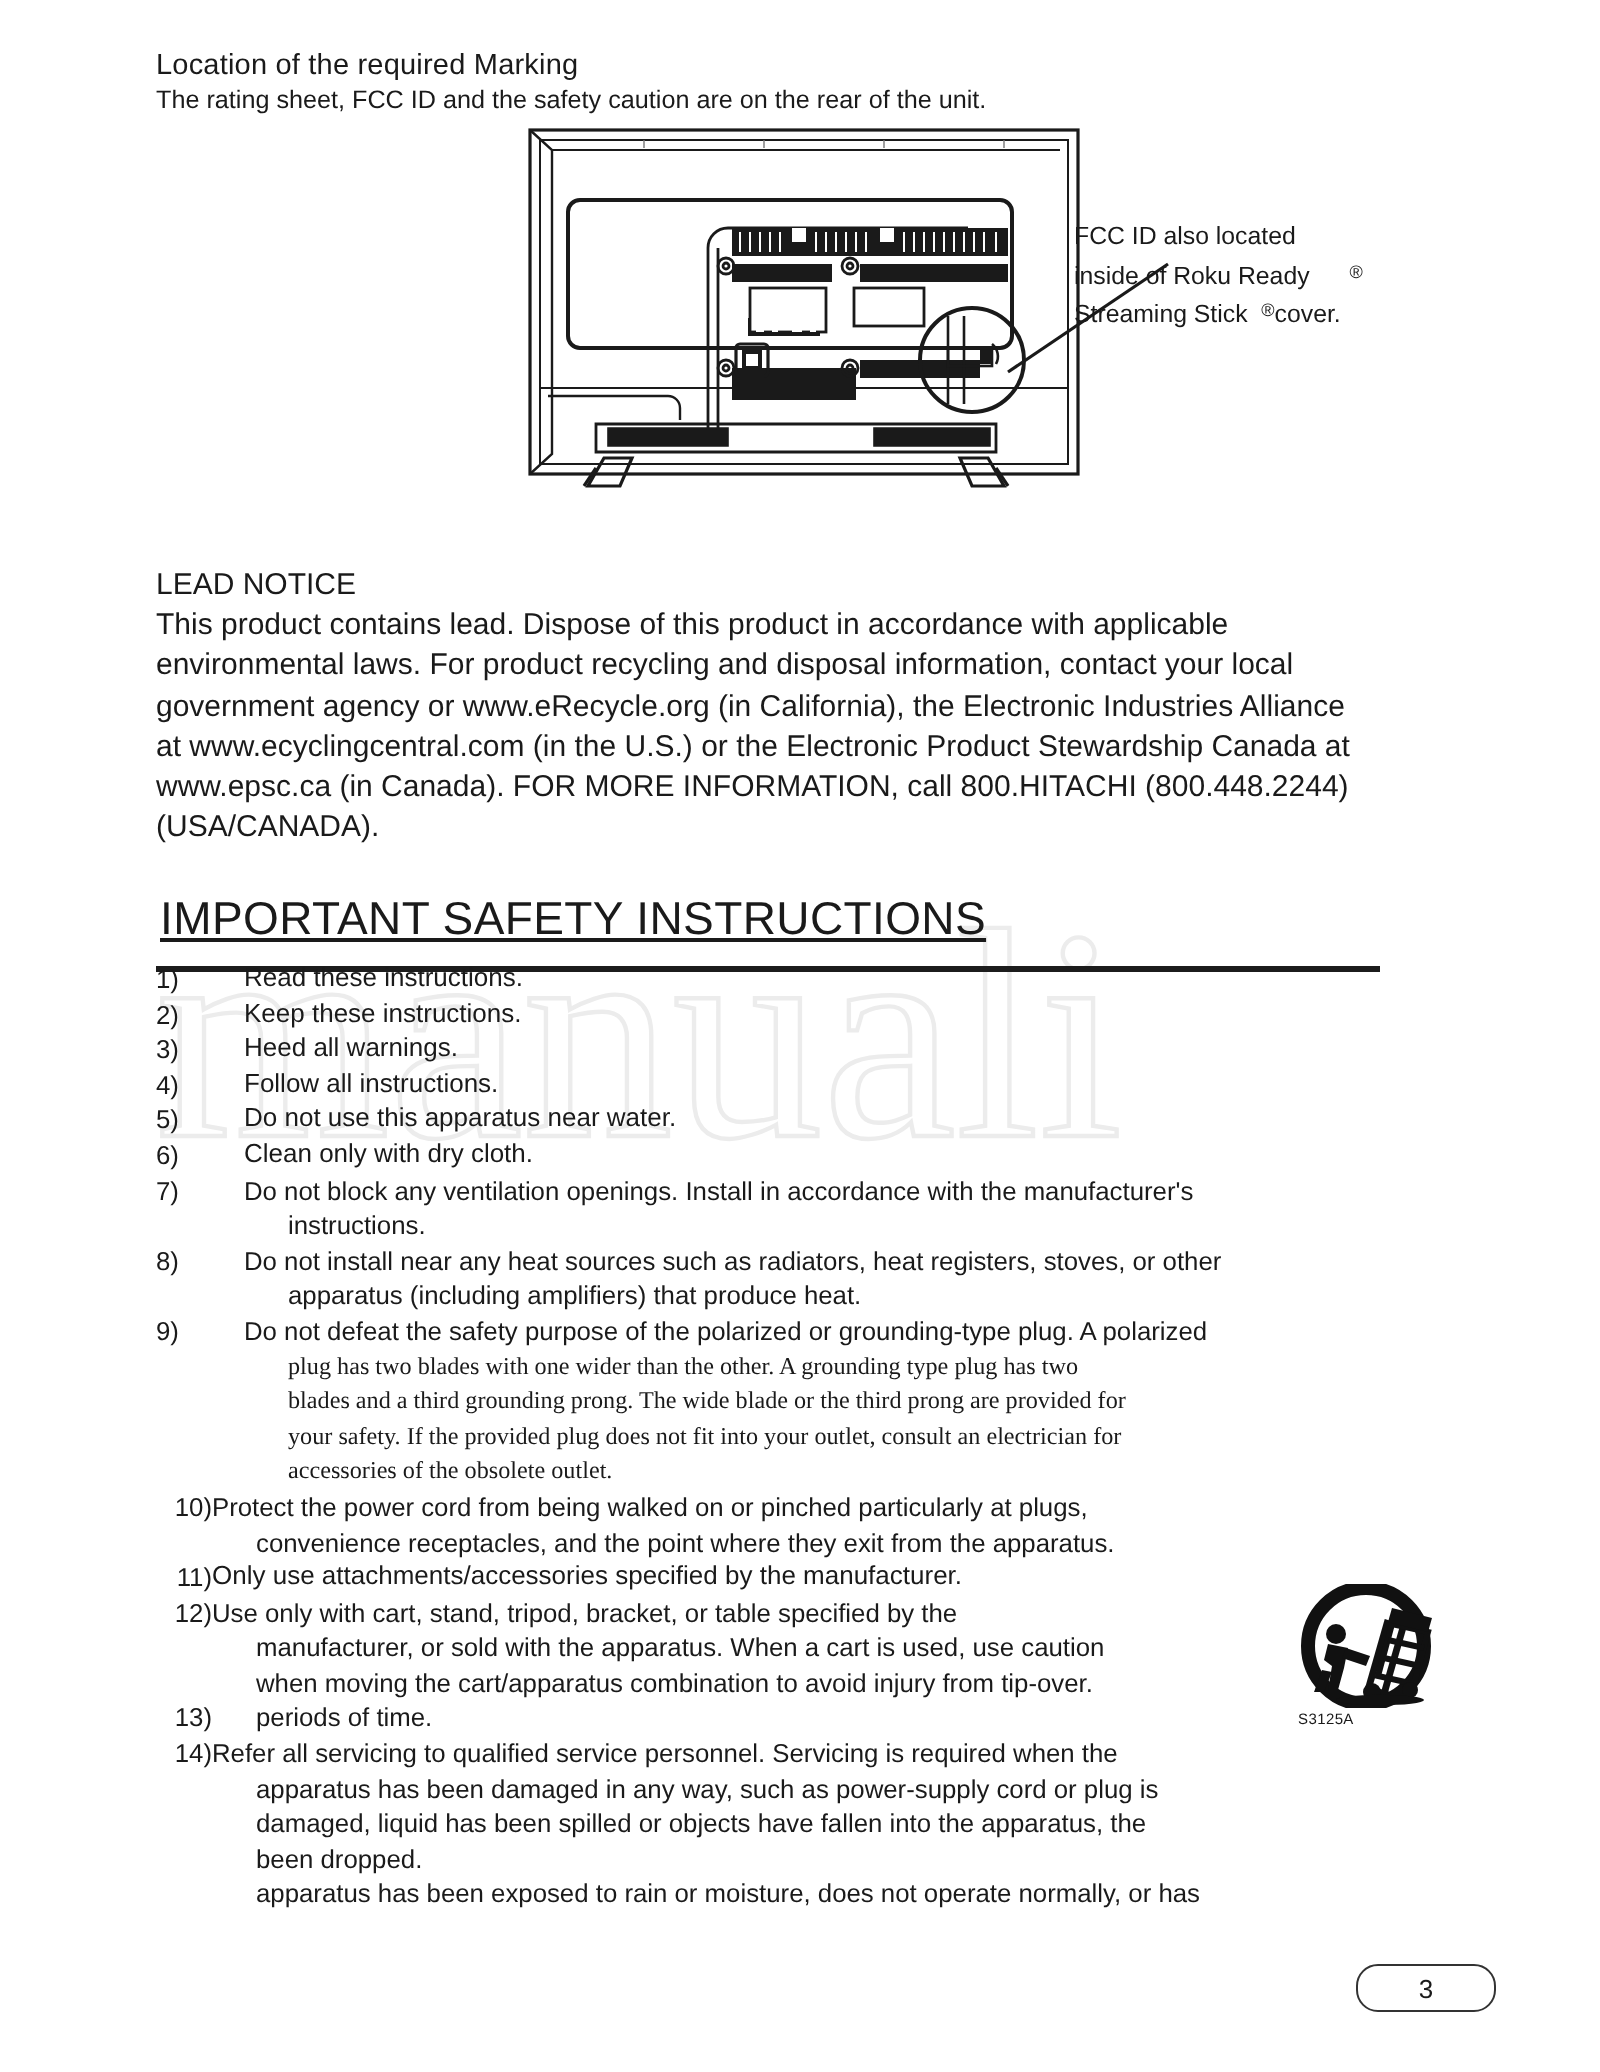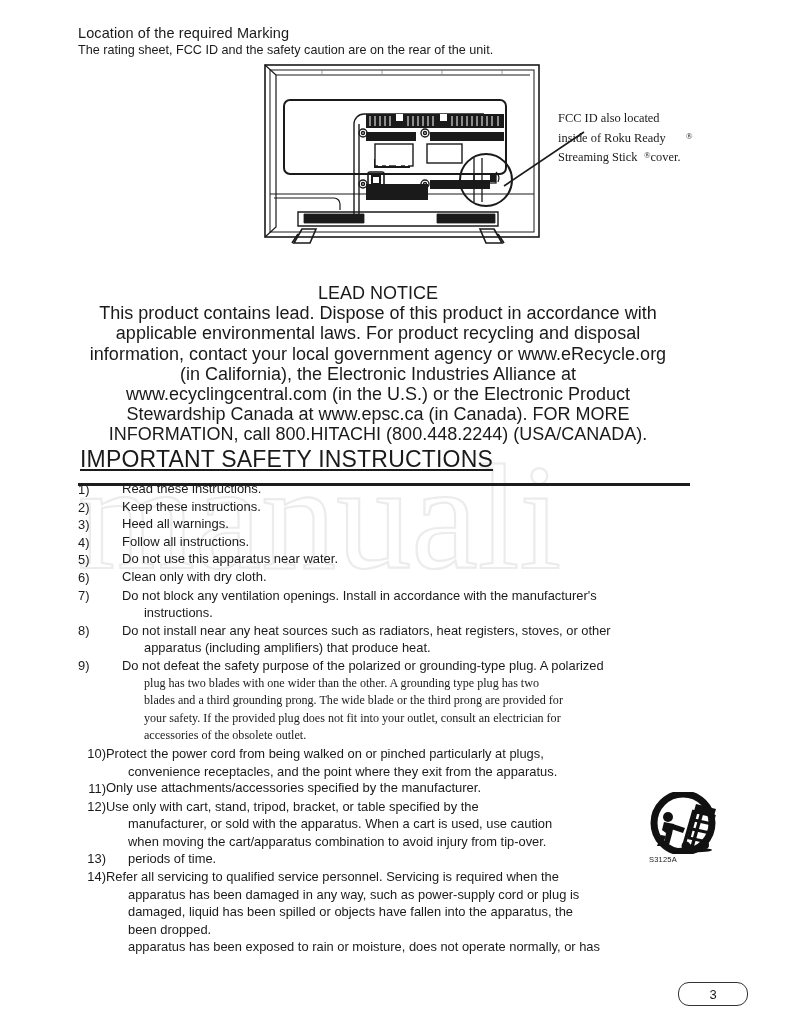--- a/index.html
+++ b/index.html
@@ -44,44 +44,42 @@
 
   
   #tv-figure {
     left: 262px; top: 62px;
     width: 280px; height: 185px;
   }
   #tv-figure svg { display: block; width: 280px; height: 185px; }
 
   
   #callout {
-    left: 558px; top: 110px;
+    left: 537px; top: 110px;
     width: 220px;
     font-size: 12.4px;
     line-height: 17.5px;
-    font-family: Liberation Serif, serif;
   }
   #callout .reg {
     font-size: 9px;
     vertical-align: 0.32em;
   }
   #callout .sp { display: inline-block; width: 20px; }
   #callout-line {
     left: 500px; top: 128px;
     width: 90px; height: 62px;
   }
   #callout-line svg { display: block; }
 
   
   #lead-notice {
     left: 78px; top: 283px;
     width: 600px;
-    font-size: 18px;
+    font-size: 15px;
     line-height: 20.2px;
-    text-align: center;
   }
   #lead-notice .ln-title { display: block; }
 
   
   #safety-heading {
     left: 80px; top: 446px;
     font-size: 23px;
     letter-spacing: 0.2px;
     text-decoration: underline;
   }

